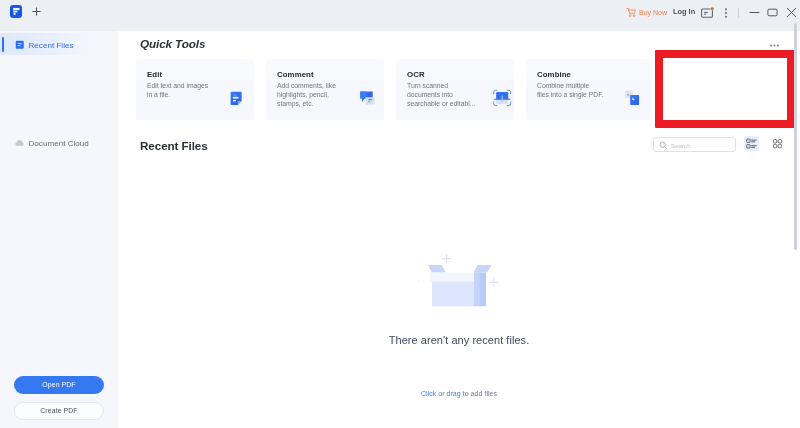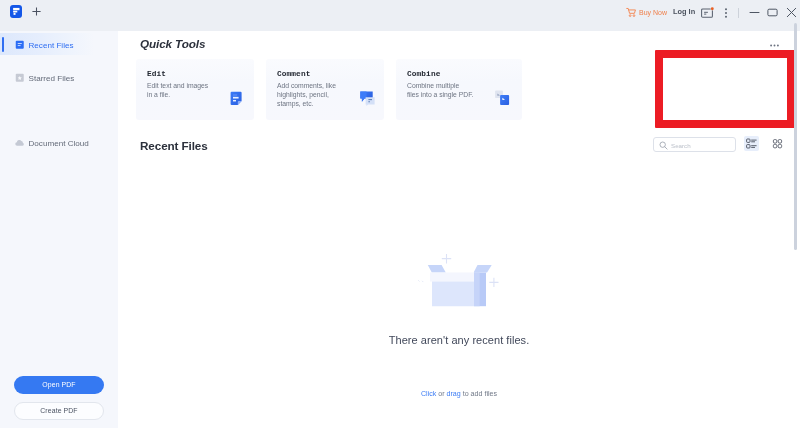--- a/index.html
+++ b/index.html
@@ -51,21 +51,21 @@
 
   
   .main { position:absolute; left:118px; top:31px; width:682px; height:397px; background:#fff; }
   .h-qt { position:absolute; left:22px; top:6px; font-size:11.7px; font-weight:700; color:#2b303b; letter-spacing:-.1px;font-style:italic; }
   .ellipsis { position:absolute; left:652px; top:11px; width:9px; height:3px; line-height:0; z-index:5; }
 
   .cards { position:absolute; left:18px; top:28px; display:flex; gap:12px; }
   .card { position:relative; width:118px; height:61px;
           background:linear-gradient(178deg,#fafbfe 0%,#f6f8fd 40%,#f7f8fd 100%); border-radius:3px; }
   .card .c-t { position:absolute; left:11px; top:11px; font-size:7.8px; font-weight:700;
-               color:#232832; letter-spacing:.1px;font-family:Liberation Mono, monospace; }
+               color:#232832; letter-spacing:.1px; }
   .card .c-d { position:absolute; left:11px; top:22px; width:auto; font-size:6.8px;
                line-height:9.0px; color:#6e7583; letter-spacing:-.02px; }
   .card .c-d .ln { display:block; white-space:nowrap; }
   .card .c-ic { position:absolute; right:7px; bottom:12px; width:20px; height:20px; line-height:0; }
 
   .redbox { position:absolute; border:8px solid #ec1c24; border-radius:1px; }
 
   .h-rf { position:absolute; left:22px; top:107.5px; font-size:11.7px; font-weight:700; color:#2b303b; letter-spacing:-.1px; }
   .search { position:absolute; left:535px; top:106px; width:83px; height:15px;
             border:1px solid #dde1e9; border-radius:3px; background:#fff; }
@@ -150,29 +150,20 @@
 
   <div class="sidebar">
     <div class="navitem active" style="top:2px">
       <span class="ni-ic">
         <svg width="9.5" height="9.5" viewBox="0 0 14 14">
           <rect x="1.1" y="1.1" width="11.8" height="11.8" rx="1.4" fill="#2b6df5"></rect>
           <path d="M4.6 5.2h4.8M4.6 8.2h3.0" stroke="#d8e6ff" stroke-width="1.3" stroke-linecap="round"></path>
         </svg>
       </span>
       <span class="ni-lb">Recent Files</span>
-    </div>
-    <div class="navitem" style="top:35px">
-      <span class="ni-ic">
-        <svg width="9.5" height="9.5" viewBox="0 0 14 14">
-          <rect x="1.1" y="1.1" width="11.8" height="11.8" rx="1.4" fill="#c6cad4"></rect>
-          <path d="M7 4.4l0.95 1.9 2.1.3-1.52 1.5.36 2.1L7 9.2 5.11 10.2l.36-2.1-1.52-1.5 2.1-.3z" fill="#f7f9fc"></path>
-        </svg>
-      </span>
-      <span class="ni-lb">Starred Files</span>
     </div>
     <div class="navitem" style="top:100px">
       <span class="ni-ic">
         <svg width="9.5" height="9.5" viewBox="0 0 14 14">
           <path d="M3.0 11.4a2.6 2.6 0 0 1-.3-5.18A3.6 3.6 0 0 1 9.4 4.6a2.4 2.4 0 0 1 2.2 2.4 2.3 2.3 0 0 1-.7 4.4z" fill="#c4c9d4"></path>
         </svg>
       </span>
       <span class="ni-lb">Document Cloud</span>
     </div>
 
@@ -231,20 +222,37 @@
                 </linearGradient>
               </defs>
             <path d="M3.3 3.6h12.4v7.0H7.5l-2.6 3.2v-3.2H3.3z" fill="url(#gCom)"></path>
             <path d="M3.3 3.6h6.2v7.0H7.5l-2.6 3.2v-3.2H3.3z" fill="#3d7cf8"></path>
             <path d="M8.6 9.2h9.0v7.2H11.0l-1.6 1.6v-1.6H8.6z" fill="#d4e0f7"></path>
             <path d="M11.4 11.6h3.6" stroke="#5c7fb8" stroke-width="1.1" stroke-linecap="butt"></path>
             <path d="M11.4 13.7h1.5" stroke="#5c7fb8" stroke-width="1.1" stroke-linecap="butt"></path>
           </svg>
         </div>
       </div>
+      <div class="card">
+        <div class="c-t">OCR</div>
+        <div class="c-d">
+            <span class="ln">Turn scanned</span>
+            <span class="ln">documents into</span>
+            <span class="ln">searchable or editabl...</span>
+          </div>
+        <div class="c-ic" style="right:2px;bottom:11px;width:22px;height:22px">
+          <svg width="22" height="22" viewBox="0 0 20 20">
+            <path d="M5.6 11.2h11.0v3.3a1.1 1.1 0 0 1-1.1 1.1H6.7a1.1 1.1 0 0 1-1.1-1.1z" fill="#d6e2fa"></path>
+            <path d="M6.7 4.5h8.8a1.1 1.1 0 0 1 1.1 1.1v5.6H5.6V5.6a1.1 1.1 0 0 1 1.1-1.1z" fill="#3470f0"></path>
+            <path d="M3.8 11.2h14.6" stroke="#4e6fae" stroke-width="0.95" stroke-linecap="round"></path>
+            <path d="M11.1 8.1v5.2" stroke="#b3c9f1" stroke-width="0.95" stroke-linecap="round"></path>
+            <path d="M3.4 6.1V4.6a1.6 1.6 0 0 1 1.6-1.6h1.5M18.8 6.1V4.6a1.6 1.6 0 0 0-1.6-1.6h-1.5M3.4 13.6v1.6a1.6 1.6 0 0 0 1.6 1.6h1.5M18.8 13.6v1.6a1.6 1.6 0 0 1-1.6 1.6h-1.5" stroke="#5f87dc" stroke-width="0.85" fill="none" stroke-linecap="round"></path>
+          </svg>
+        </div>
+      </div>
       <div class="card" style="width:126px">
         <div class="c-t">Combine</div>
         <div class="c-d">
             <span class="ln">Combine multiple</span>
             <span class="ln">files into a single PDF.</span>
           </div>
         <div class="c-ic" style="right:9px;bottom:12px">
           <svg width="20" height="20" viewBox="0 0 20 20">
             <defs>
                 <linearGradient id="gCmb" x1="0" y1="0" x2="1" y2="1">

